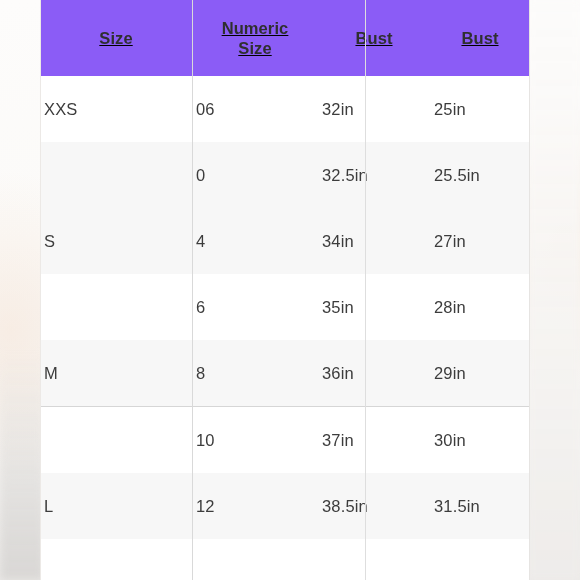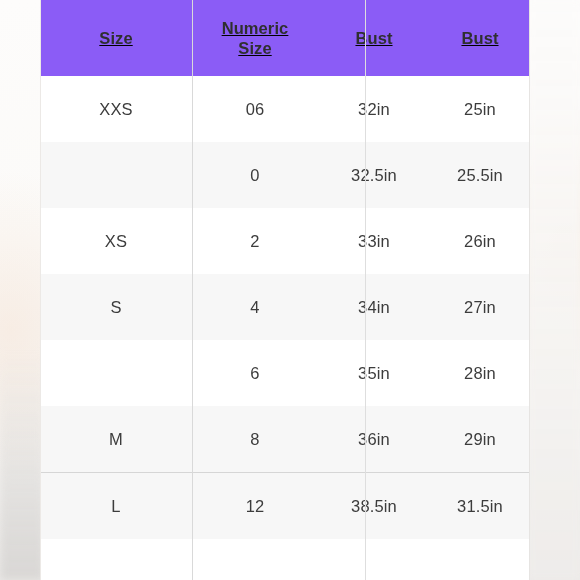--- a/index.html
+++ b/index.html
@@ -82,21 +82,21 @@
     color: #2f2f2f;
     letter-spacing: 0.1px;
     line-height: 1.22;
     border: 0;
   }
   thead th.col-numeric { }
 
   tbody td {
     height: 66px;
     padding: 0 4px;
-    text-align: center;
+    text-align: left;
     vertical-align: middle;
     font-size: 16.5px;
     font-weight: 400;
     color: #3c3c3c;
     letter-spacing: 0.15px;
     border: 0;
   }
 
   tbody tr.row-white { background: #ffffff; }
   tbody tr.row-gray  { background: #f7f7f7; }
@@ -174,44 +174,44 @@
             <td>06</td>
             <td>32in</td>
             <td>25in</td>
           </tr>
           <tr class="row-gray">
             <td></td>
             <td>0</td>
             <td>32.5in</td>
             <td>25.5in</td>
           </tr>
-          <tr class="row-white">
-            <td>XS</td>
-            <td>2</td>
-            <td>33in</td>
-            <td>26in</td>
-          </tr>
           <tr class="row-gray">
             <td>S</td>
             <td>4</td>
             <td>34in</td>
             <td>27in</td>
           </tr>
           <tr class="row-white">
             <td></td>
             <td>6</td>
             <td>35in</td>
             <td>28in</td>
           </tr>
           <tr class="row-gray rule-below">
             <td>M</td>
             <td>8</td>
             <td>36in</td>
             <td>29in</td>
           </tr>
+          <tr class="row-white">
+            <td></td>
+            <td>10</td>
+            <td>37in</td>
+            <td>30in</td>
+          </tr>
           <tr class="row-gray">
             <td>L</td>
             <td>12</td>
             <td>38.5in</td>
             <td>31.5in</td>
           </tr>
         </tbody>
     </table>
 
     <div class="vline v1"></div>

